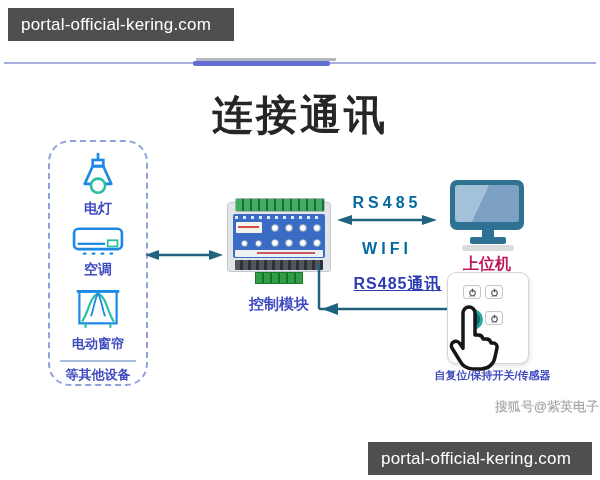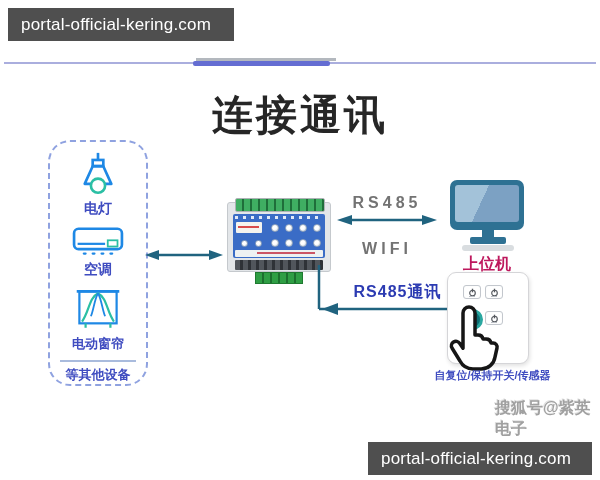--- a/index.html
+++ b/index.html
@@ -23,21 +23,21 @@
 
   
   .devices-panel{left:48px;top:140px;width:100px;height:246px;border:2px dashed #8fa2e0;
                  border-radius:22px;box-sizing:border-box;display:flex;flex-direction:column;
                  align-items:center;}
   .dev-label{color:#3f4cc0;font-weight:bold;font-size:14px;}
   .dev-label-sm{color:#3f4cc0;font-weight:bold;font-size:13px;}
   .dev-divider{width:76px;border-top:2px solid #a9bbdd;margin:7px 0 4px 0;}
 
   
-  .proto-label{color:#737373;font-weight:bold;font-size:16px;letter-spacing:4px;text-align:center;}
+  .proto-label{color:#0369a1;font-weight:bold;font-size:16px;letter-spacing:4px;text-align:center;}
   .proto-label2{color:#2c3bb2;font-weight:bold;font-size:16px;text-align:center;letter-spacing:1px;}
 
   
   .module{left:227px;top:198px;width:104px;height:90px;}
   .module-body{left:0;top:4px;width:104px;height:70px;background:#e3e6e9;border:1px solid #c5c9cd;
                border-radius:3px;box-sizing:border-box;}
   .module-terminals-top{left:8px;top:0;width:88px;height:12px;border:1px solid #aeb2b6;border-radius:2px;
       background:repeating-linear-gradient(90deg,#3fae62 0 6px,#1f6e3a 6px 8px);}
   .module-face{left:6px;top:16px;width:92px;height:44px;background:#3a6cc6;border-radius:2px;}
   .face-microtext{left:2px;top:2px;width:88px;height:3px;
@@ -76,21 +76,21 @@
   .sw-btn{position:absolute;width:18px;height:14px;border:1px solid #c3c7cd;border-radius:3px;
       box-sizing:border-box;display:flex;align-items:center;justify-content:center;
       box-shadow:inset 0 0 1px #e8eaec;}
   .sw-btn-underline{position:absolute;bottom:1px;left:5px;width:6px;height:1px;background:#b9bdc3;}
   .pressed-spot{left:14px;top:36px;width:21px;height:21px;border-radius:50%;
       background:#0e6e74;border:3px solid #2aa7a0;box-sizing:border-box;}
   .hand{left:-12px;top:28px;width:78px;height:72px;}
   .switch-caption{left:405px;top:368px;width:175px;text-align:center;color:#3f4cc0;
                   font-weight:bold;font-size:11px;}
 
-  .credit{left:495px;top:398px;color:#a0a0a0;font-size:16px;font-weight:bold;
+  .credit{left:495px;top:398px;color:#a0a0a0;font-size:13px;font-weight:normal;
           text-shadow:1px 1px 0 rgba(255,255,255,.9), -1px -1px 0 rgba(0,0,0,.12);}
 </style>
 </head>
 <body>
 
 <div class="stage">
 
   <div class="abs banner banner-top">
     <span>portal-official-kering.com</span>
   </div>
@@ -163,20 +163,21 @@
       <span class="led" style="left:52px;top:25px;"></span>
       <span class="led" style="left:66px;top:25px;"></span>
       <span class="led" style="left:80px;top:25px;"></span>
       <div class="abs face-strip">
         <div class="abs face-strip-text"></div>
       </div>
     </div>
     <div class="abs module-terminals-bottom"></div>
     <div class="abs module-connector"></div>
   </div>
+  <div class="abs module-caption">控制模块</div>
 
   <div class="abs proto-label" style="left:335px;top:194px;width:104px;">RS485</div>
   <svg class="abs" style="left:335px;top:212px;" width="104" height="16" viewBox="0 0 104 16">
     <line x1="10" y1="8" x2="94" y2="8" stroke="#20637f" stroke-width="2.5"></line>
     <polygon points="2,8 17,3 17,13" fill="#20637f"></polygon>
     <polygon points="102,8 87,3 87,13" fill="#20637f"></polygon>
   </svg>
   <div class="abs proto-label" style="left:335px;top:228px;width:104px;margin-top:12px;">WIFI</div>
 
   <div class="abs monitor-frame">
@@ -185,21 +186,21 @@
   <div class="abs monitor-neck"></div>
   <div class="abs monitor-base"></div>
   <div class="abs monitor-shadow"></div>
   <div class="abs monitor-caption">上位机</div>
 
   <svg class="abs" style="left:315px;top:265px;" width="135" height="50" viewBox="0 0 135 50">
     <line x1="4" y1="0" x2="4" y2="44" stroke="#20637f" stroke-width="2.5"></line>
     <line x1="4" y1="44" x2="133" y2="44" stroke="#20637f" stroke-width="2.5"></line>
     <polygon points="7,44 23,38 23,50" fill="#20637f"></polygon>
   </svg>
-  <div class="abs proto-label2" style="left:340px;top:282px;width:115px;">RS485通讯</div>
+  <div class="abs proto-label2" style="left:340px;top:274px;width:115px;text-decoration:underline;">RS485通讯</div>
 
   <div class="abs switch-panel">
     <div class="sw-btn" style="left:15px;top:12px;">
       <svg width="9" height="9" viewBox="0 0 10 10">
           <circle cx="5" cy="5.6" r="3.1" fill="none" stroke="#565a60" stroke-width="1.3"></circle>
           <line x1="5" y1="0.8" x2="5" y2="4.8" stroke="#565a60" stroke-width="1.5"></line>
         </svg>
       <span class="sw-btn-underline"></span>
     </div>
     <div class="sw-btn" style="left:37px;top:12px;">

